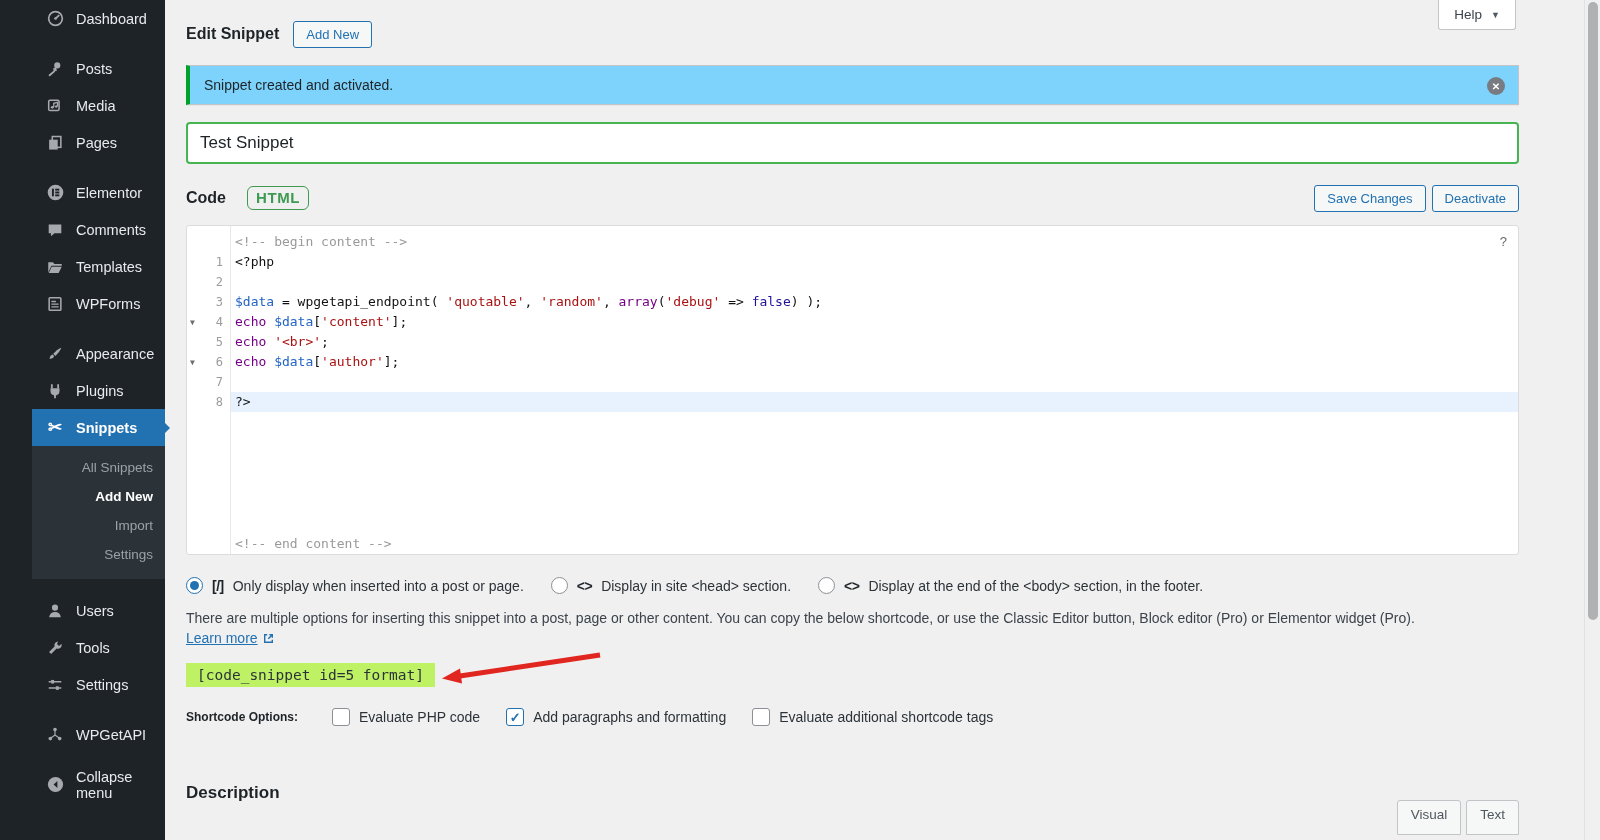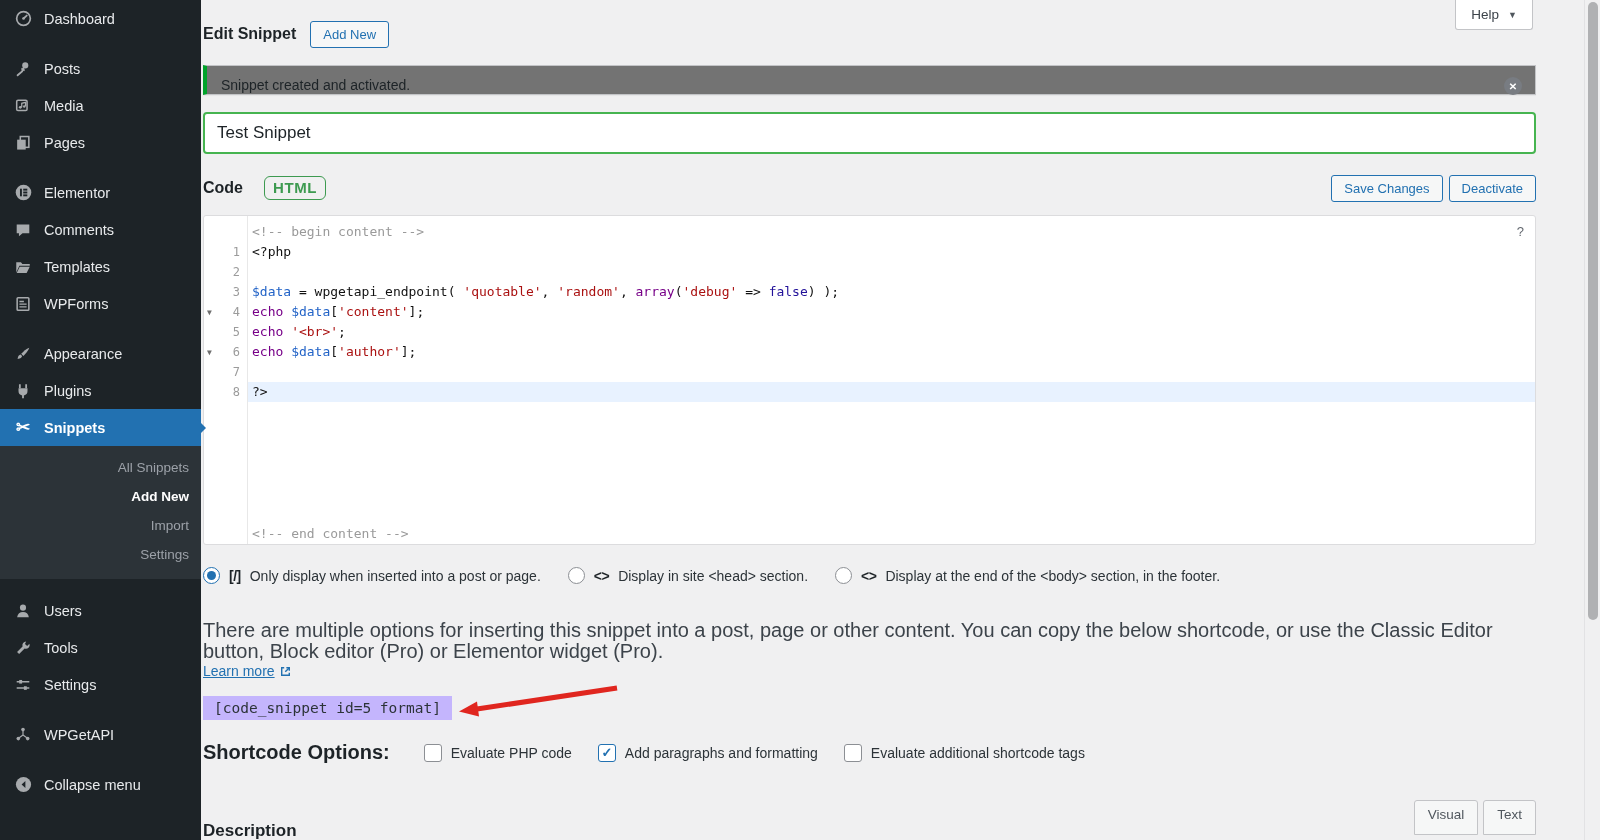--- a/index.html
+++ b/index.html
@@ -2,46 +2,46 @@
 <html><head>
 <meta charset="utf-8">
 <style>
   * { box-sizing: border-box; }
   html,body { margin:0; padding:0; }
   body {
     width:1600px; height:840px; overflow:hidden; position:relative;
     background:#f0f0f1; font-family:"Liberation Sans",sans-serif; color:#3c434a;
   }
   
-  .sidebar { position:absolute; left:0; top:0; width:201px; height:840px; background:#1d2327; z-index:5; }
+  .sidebar { position:absolute; left:0; top:0; width:165px; height:840px; background:#1d2327; z-index:5;padding-left:32px; }
   .menu-item { display:flex; align-items:center; gap:11px; padding:8px 10px 8px 13px;
     font-size:14.5px; color:#e8eaec; cursor:pointer; position:relative; height:37px; }
   .menu-item.group-start { margin-top:13px; }
   .menu-item .mi-icon { width:20px; height:20px; flex:none; color:#a7aaad;
     display:flex; align-items:center; justify-content:center; font-size:16px; line-height:1; }
   .menu-item.active { background:#2271b1; color:#fff; font-weight:600; }
   .menu-item.active .mi-icon { color:#fff; }
   .menu-item.active::after { content:""; position:absolute; right:-14px; top:50%; margin-top:-9px;
     border:9px solid transparent; border-left-color:#2271b1; }
   .submenu { background:#2c3338; padding:7px 0 10px;text-align:right; }
   .submenu-item { padding:7px 12px 7px 13px; font-size:13.5px; color:#9ca1a8; cursor:pointer; }
   .submenu-item.current { color:#fff; font-weight:700; }
   
-  .main { position:absolute; left:179px; top:0; width:1409px; height:803px; }
+  .main { position:absolute; left:162px; top:0; width:1409px; height:803px; }
   .content { padding:0 52px 0 24px; }
   .help-tab { position:absolute; top:0; right:55px; background:#fff; border:1px solid #c3c4c7;
     border-top:none; border-radius:0 0 3px 3px; padding:7px 15px; font-size:13.5px; color:#3c434a;
     display:flex; align-items:center; gap:9px; cursor:pointer; }
   .help-caret { font-size:9px; color:#50575e; }
   .page-title-row { display:flex; align-items:center; gap:14px; padding-top:18px; height:50px; }
   .page-title { font-size:16px; font-weight:700; color:#1d2327;text-align:center; }
   .btn { background:#f6f7f7; border:1px solid #2271b1; color:#2271b1; border-radius:3px;
     padding:5px 12px; font-size:13px; font-weight:500; cursor:pointer; font-family:inherit; white-space:nowrap; }
-  .notice { margin-top:15px; background:#737373; border:1px solid #c3c4c7; border-left:4px solid #00a32a;
-    box-shadow:0 1px 1px rgba(0,0,0,.04); padding:11px 44px 1px 14px; font-size:14px; color:#1d2327;
+  .notice { margin-top:15px; background:#7dd3fc; border:1px solid #c3c4c7; border-left:4px solid #00a32a;
+    box-shadow:0 1px 1px rgba(0,0,0,.04); padding:11px 44px 11px 14px; font-size:14px; color:#1d2327;
     position:relative; }
   .dismiss { position:absolute; right:13px; top:11px; width:18px; height:18px; border-radius:50%;
     background:#787c82; color:#fff; display:flex; align-items:center; justify-content:center;
     font-size:10px; font-weight:700; cursor:pointer; }
   .title-input { margin-top:17px; width:100%; height:42px; border:2px solid #46b450; border-radius:4px;
     padding:0 12px; font-size:17px; color:#1d2327; background:#fff; font-family:inherit; outline:none; }
   .code-header { margin-top:20px; display:flex; align-items:center; justify-content:space-between; height:28px; }
   .code-title { display:flex; align-items:center; gap:10px; }
   .section-heading { font-size:16px; font-weight:700; color:#1d2327; }
   .html-badge { border:1.5px solid #3d9a50; color:#3d9a50; border-radius:6px; font-size:15px;
@@ -64,29 +64,29 @@
   .tok-comment{color:#9a9a9a} .tok-meta{color:#111} .tok-variable{color:#2263c7}
   .tok-string{color:#aa1111} .tok-keyword{color:#770088} .tok-atom{color:#221199} .tok-plain{color:#111}
   
   .display-row { margin-top:22px; display:flex; align-items:center; gap:27px; font-size:14px; color:#2c3338; }
   .radio-opt { display:flex; align-items:center; gap:9px; cursor:pointer; }
   .radio { width:17px; height:17px; border-radius:50%; border:1.5px solid #8c8f94; background:#fff;
     position:relative; flex:none; }
   .radio.selected { border-color:#2271b1; }
   .radio.selected::after { content:""; position:absolute; inset:3px; border-radius:50%; background:#2271b1; }
   .opt-glyph { font-weight:700; color:#1d2327; letter-spacing:-.5px; }
-  .insert-desc { margin-top:36px; font-size:20px; color:#3c434a; line-height:21px; }
+  .insert-desc { margin-top:14px; font-size:14px; color:#3c434a; line-height:21px; }
   .learn-more { color:#2271b1; text-decoration:underline; font-size:14px; display:inline-flex;
     align-items:center; gap:4px; cursor:pointer; margin-top:1px; }
   .shortcode-row { margin-top:16px; position:relative; height:28px; }
-  .shortcode-box { display:inline-block; background:#c4b5fd; padding:4px 11px; font-size:14.5px;
+  .shortcode-box { display:inline-block; background:#bef264; padding:4px 11px; font-size:14.5px;
     color:#2c3338; font-family:"DejaVu Sans Mono","Liberation Mono",monospace; }
   .red-arrow { position:absolute; left:242px; top:-16px; width:180px; height:46px; }
   .sc-options-row { margin-top:17px; display:flex; align-items:center; gap:26px; font-size:14px; color:#2c3338; }
-  .sc-label { font-weight:700; color:#1d2327; margin-right:8px; font-size:20px; }
+  .sc-label { font-weight:700; color:#1d2327; margin-right:8px; font-size:12px; }
   .check-opt { display:flex; align-items:center; gap:9px; cursor:pointer; }
   .checkbox { width:18px; height:18px; border:1.5px solid #8c8f94; border-radius:3px; background:#fff;
     display:flex; align-items:center; justify-content:center; flex:none; color:transparent; font-size:13px; }
   .checkbox.checked { border-color:#2271b1; color:#2271b1; font-weight:700; }
   .desc-heading { margin-top:57px; font-size:17px; font-weight:700; color:#1d2327; }
   .editor-tabs { position:absolute; right:52px; top:800px; display:flex; gap:5px; }
   .tab-btn { background:#f6f7f7; border:1px solid #c3c4c7; border-radius:3px 3px 0 0;
     padding:6px 13px 12px; font-size:13.5px; color:#50575e; cursor:pointer; }
   
   .scrollbar { position:absolute; right:0; top:0; width:16px; height:840px; background:#f0f0f1;

